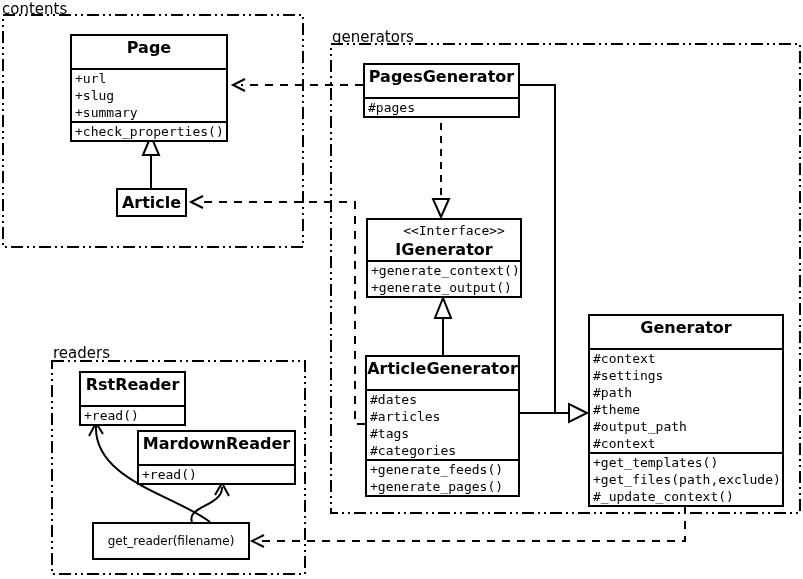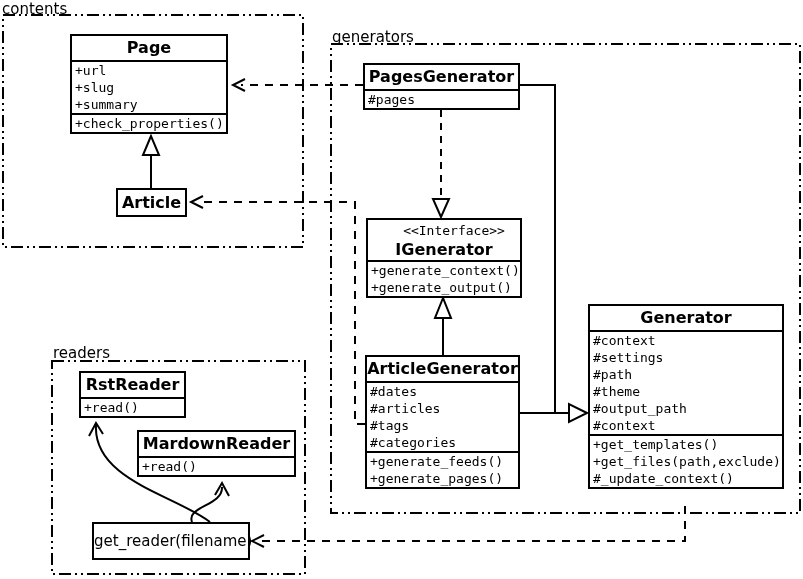--- a/index.html
+++ b/index.html
@@ -1,30 +1,30 @@
 <!DOCTYPE html>
 <html><head>
 <meta charset="utf-8">
 <style>
   html,body{margin:0;padding:0;background:#fff;}
   .canvas{position:relative;width:803px;height:579px;background:#fff;color:#000;
           font-family:"DejaVu Sans",sans-serif;overflow:hidden;}
   svg.edges{position:absolute;left:0;top:0;}
   .pkg-label{position:absolute;font-size:15px;line-height:16px;height:16px;white-space:pre;}
   .uml-class{position:absolute;background:#fff;border:2px solid #000;box-sizing:border-box;}
-  .uml-title{font-weight:bold;font-size:16px;text-align:center;line-height:24px;height:24px;white-space:pre;}
+  .uml-title{font-weight:bold;font-size:16px;text-align:center;line-height:24px;height:32px;white-space:pre;}
   .uml-title.solo{line-height:25px;height:25px;}
   .stereotype{font-family:"DejaVu Sans Mono",monospace;font-size:13px;text-align:center;
               line-height:16px;height:16px;padding-top:3px;white-space:pre;padding-left:20px;}
   .uml-title.under-stereo{line-height:21px;height:21px;}
   .uml-sec{border-top:2px solid #000;}
   .uml-member{font-family:"DejaVu Sans Mono",monospace;font-size:13px;line-height:17px;height:17px;
               padding:0 3px;white-space:pre;overflow:hidden;}
   .simple-box{position:absolute;background:#fff;border:2px solid #000;box-sizing:border-box;
-              font-size:15px;text-align:center;line-height:34px;white-space:pre;}
+              font-size:12px;text-align:center;line-height:34px;white-space:pre;}
 </style>
 </head>
 <body>
 
 <div class="canvas">
 
   <svg class="edges" width="803" height="579" viewBox="0 0 803 579">
 
     <rect x="3" y="15" width="300" height="232" fill="none" stroke="#000" stroke-width="2" stroke-dasharray="12 4 2 4 2 4"></rect>
     <rect x="331" y="44" width="469" height="469" fill="none" stroke="#000" stroke-width="2" stroke-dasharray="12 4 2 4 2 4"></rect>
@@ -104,21 +104,21 @@
       <div class="uml-member">#articles</div>
       <div class="uml-member">#tags</div>
       <div class="uml-member">#categories</div>
     </div>
     <div class="uml-sec">
       <div class="uml-member">+generate_feeds()</div>
       <div class="uml-member">+generate_pages()</div>
     </div>
   </div>
 
-  <div class="uml-class" style="left:588px;top:304px;width:196px">
+  <div class="uml-class" style="left:588px;top:314px;width:196px">
     <div class="uml-title">Generator</div>
     <div class="uml-sec">
       <div class="uml-member">#context</div>
       <div class="uml-member">#settings</div>
       <div class="uml-member">#path</div>
       <div class="uml-member">#theme</div>
       <div class="uml-member">#output_path</div>
       <div class="uml-member">#context</div>
     </div>
     <div class="uml-sec">

